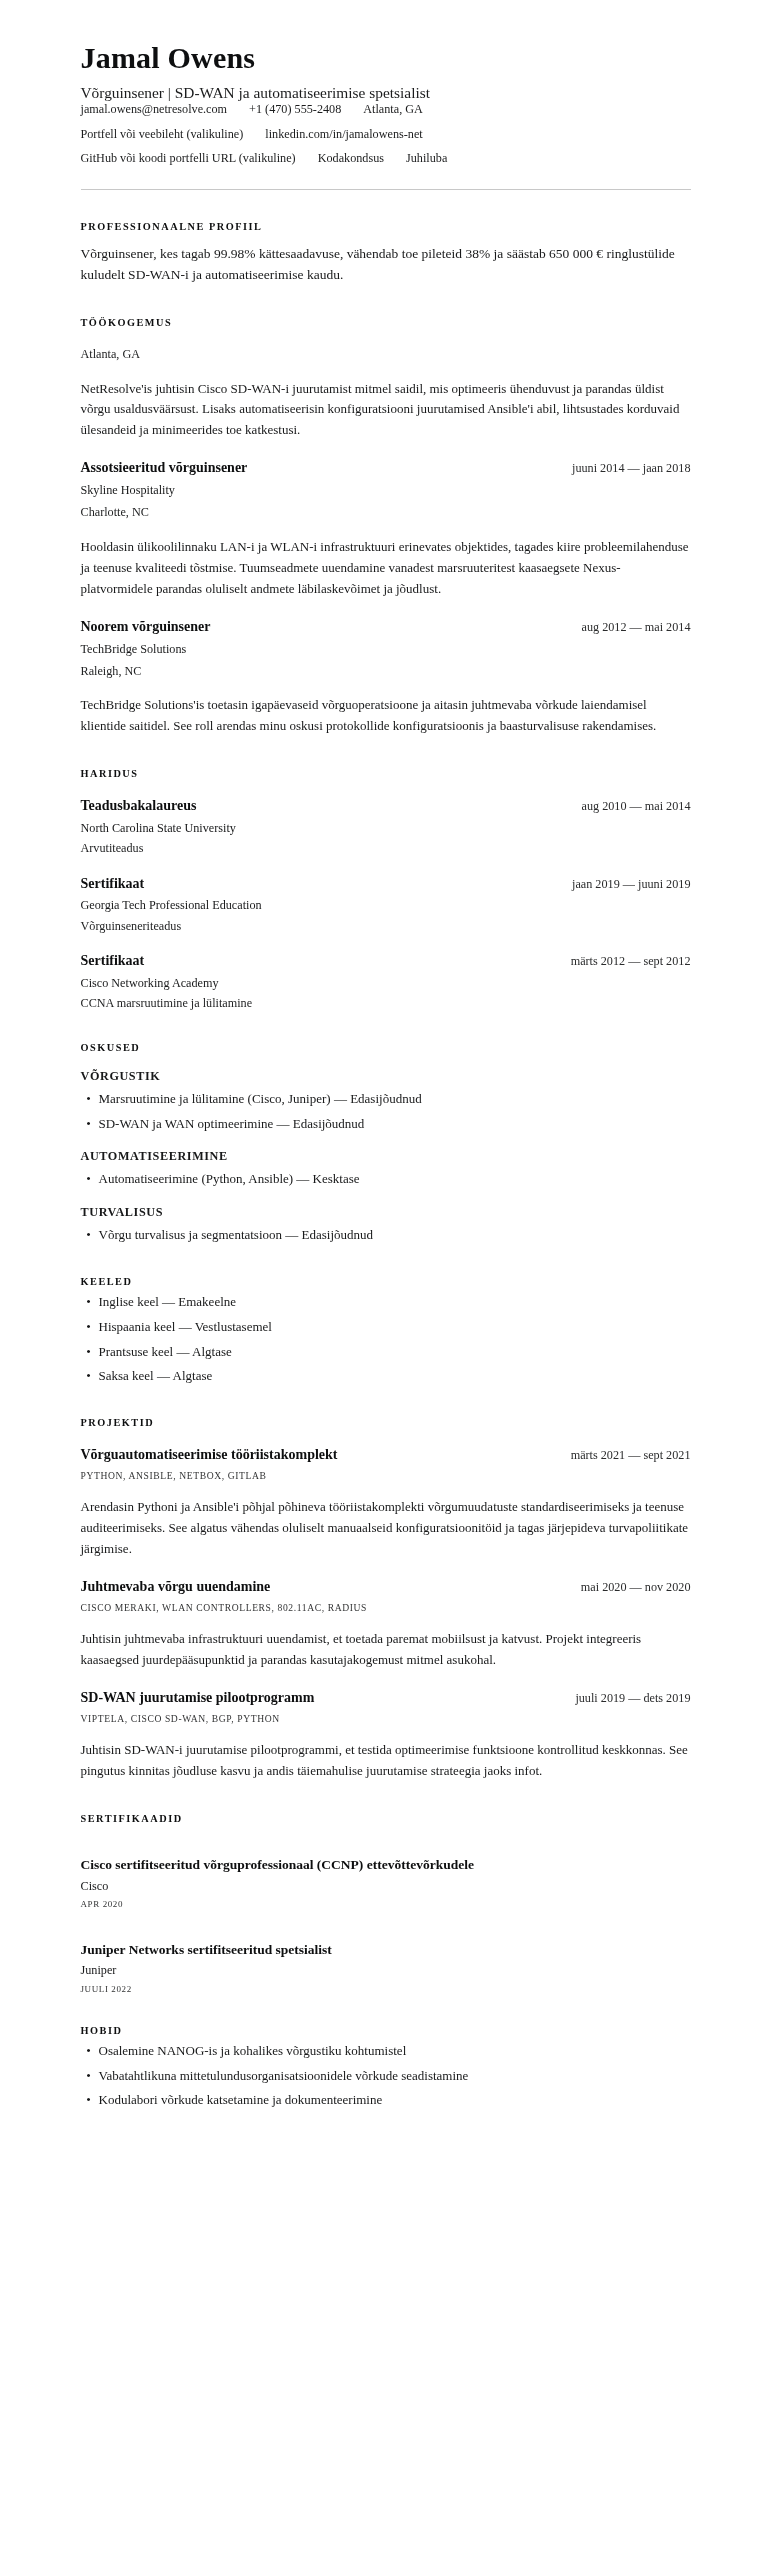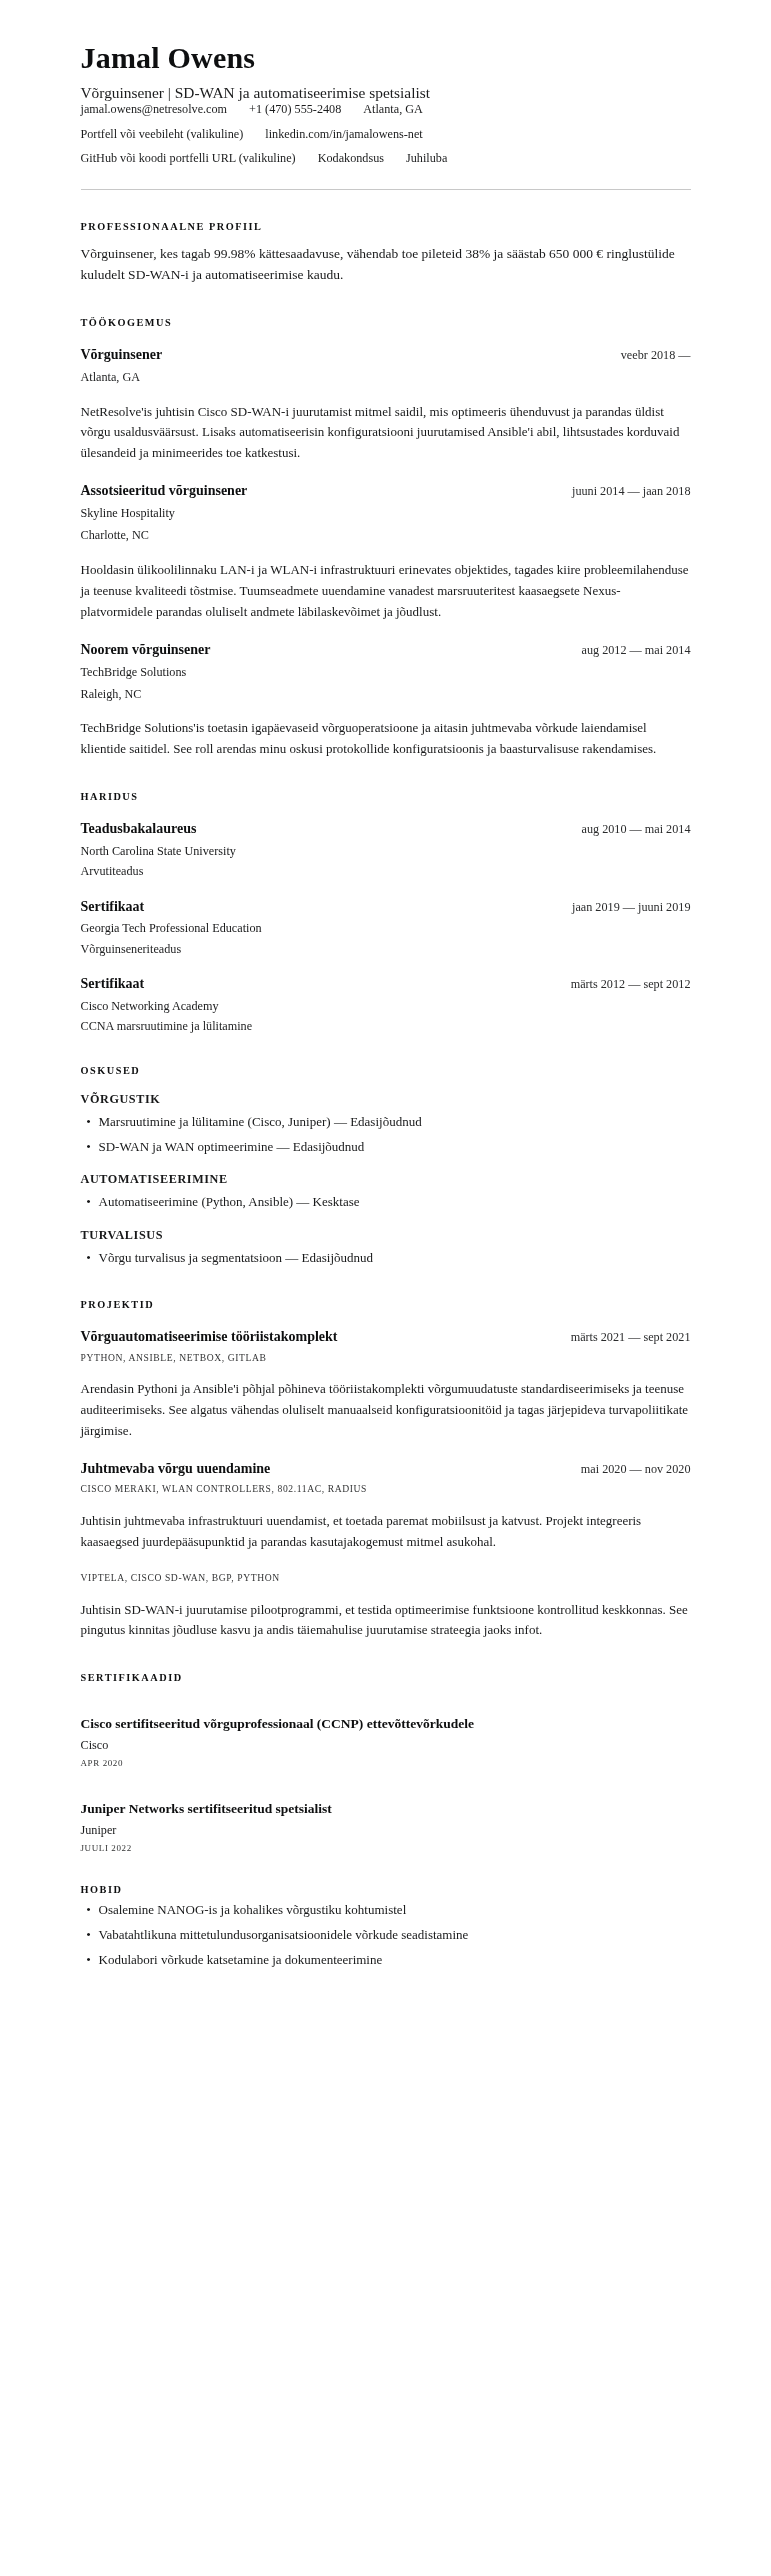--- a/index.html
+++ b/index.html
@@ -91,24 +91,20 @@
 
   <section class="section">
     <h2 class="section-heading">Professionaalne profiil</h2>
     <p class="lede">Võrguinsener, kes tagab 99.98% kättesaadavuse, vähendab toe pileteid 38% ja säästab 650 000 € ringlustülide kuludelt SD-WAN-i ja automatiseerimise kaudu.</p>
   </section>
 
   <section class="section">
     <h2 class="section-heading">Töökogemus</h2>
 
     <article class="entry">
-      <div class="entry-head">
-        <h3 class="entry-title">Võrguinsener</h3>
-        <span class="dates">veebr 2018 —</span>
-      </div>
       <div class="location">Atlanta, GA</div>
       <p class="desc">NetResolve'is juhtisin Cisco SD-WAN-i juurutamist mitmel saidil, mis optimeeris ühenduvust ja parandas üldist võrgu usaldusväärsust. Lisaks automatiseerisin konfiguratsiooni juurutamised Ansible'i abil, lihtsustades korduvaid ülesandeid ja minimeerides toe katkestusi.</p>
     </article>
 
     <article class="entry">
       <div class="entry-head">
         <h3 class="entry-title">Assotsieeritud võrguinsener</h3>
         <span class="dates">juuni 2014 — jaan 2018</span>
       </div>
       <div class="company">Skyline Hospitality</div>
@@ -177,20 +173,29 @@
     </div>
 
     <div>
       <h3 class="group-title">Turvalisus</h3>
       <ul class="bullets">
         <li>Võrgu turvalisus ja segmentatsioon — Edasijõudnud</li>
       </ul>
     </div>
   </section>
 
+  <section class="section">
+    <h2 class="section-heading">Keeled</h2>
+    <ul class="bullets">
+      <li>Inglise keel — Emakeelne</li>
+      <li>Hispaania keel — Vestlustasemel</li>
+      <li>Prantsuse keel — Algtase</li>
+      <li>Saksa keel — Algtase</li>
+    </ul>
+  </section>
 
   <section class="section">
     <h2 class="section-heading">Projektid</h2>
 
     <article class="entry">
       <div class="entry-head">
         <h3 class="entry-title">Võrguautomatiseerimise tööriistakomplekt</h3>
         <span class="dates">märts 2021 — sept 2021</span>
       </div>
       <div class="tech">PYTHON, ANSIBLE, NETBOX, GITLAB</div>
@@ -200,20 +205,24 @@
     <article class="entry">
       <div class="entry-head">
         <h3 class="entry-title">Juhtmevaba võrgu uuendamine</h3>
         <span class="dates">mai 2020 — nov 2020</span>
       </div>
       <div class="tech">CISCO MERAKI, WLAN CONTROLLERS, 802.11AC, RADIUS</div>
       <p class="desc">Juhtisin juhtmevaba infrastruktuuri uuendamist, et toetada paremat mobiilsust ja katvust. Projekt integreeris kaasaegsed juurdepääsupunktid ja parandas kasutajakogemust mitmel asukohal.</p>
     </article>
 
     <article class="entry">
+      <div class="entry-head">
+        <h3 class="entry-title">SD-WAN juurutamise pilootprogramm</h3>
+        <span class="dates">juuli 2019 — dets 2019</span>
+      </div>
       <div class="tech">VIPTELA, CISCO SD-WAN, BGP, PYTHON</div>
       <p class="desc">Juhtisin SD-WAN-i juurutamise pilootprogrammi, et testida optimeerimise funktsioone kontrollitud keskkonnas. See pingutus kinnitas jõudluse kasvu ja andis täiemahulise juurutamise strateegia jaoks infot.</p>
     </article>
   </section>
 
   <section class="section">
     <h2 class="section-heading">Sertifikaadid</h2>
 
     <article class="cert">
       <h3 class="cert-title">Cisco sertifitseeritud võrguprofessionaal (CCNP) ettevõttevõrkudele</h3>

